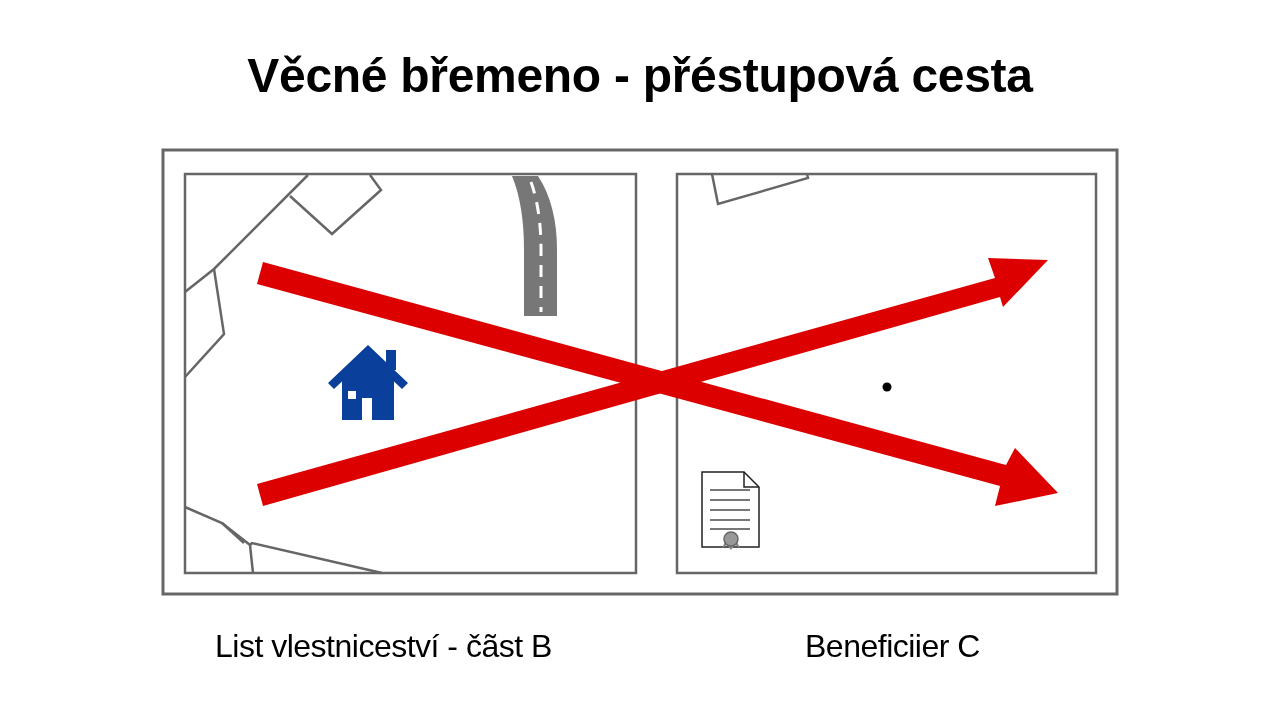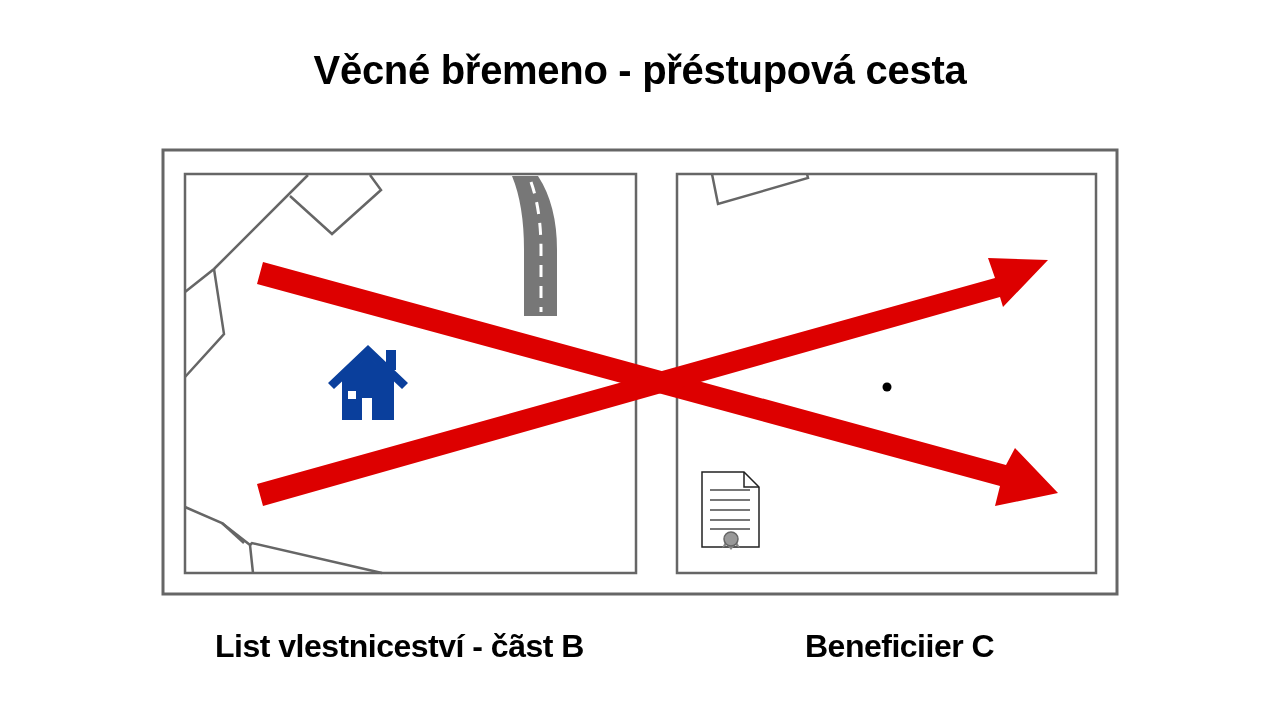--- a/index.html
+++ b/index.html
@@ -4,25 +4,25 @@
 <style>
   html, body { margin: 0; padding: 0; }
   body {
     width: 1280px; height: 720px; overflow: hidden;
     background: #ffffff;
     font-family: "Liberation Sans", "DejaVu Sans", sans-serif;
     position: relative;
   }
   .title {
     position: absolute; left: 0; top: 48px; width: 1280px;
-    text-align: center; font-size: 40px; font-weight: bold; color: #000;
+    text-align: center; font-size: 48px; font-weight: bold; color: #000;
     letter-spacing: -0.3px;
   }
   .caption {
-    position: absolute; top: 628px; font-size: 32px; font-weight: bold; color: #000;
+    position: absolute; top: 628px; font-size: 32px; font-weight: normal; color: #000;
     letter-spacing: -0.5px; white-space: nowrap;
   }
   .caption-left { left: 215px; }
   .caption-right { left: 805px; }
   svg.diagram { position: absolute; left: 0; top: 0; }
 </style>
 </head>
 <body>
 
 <div class="title">Věcné břemeno - přéstupová cesta</div>

